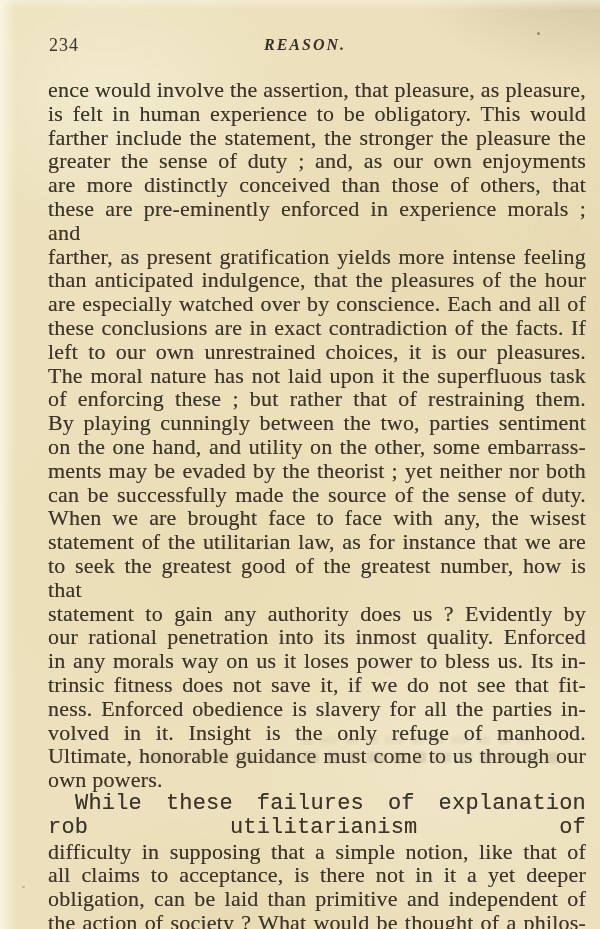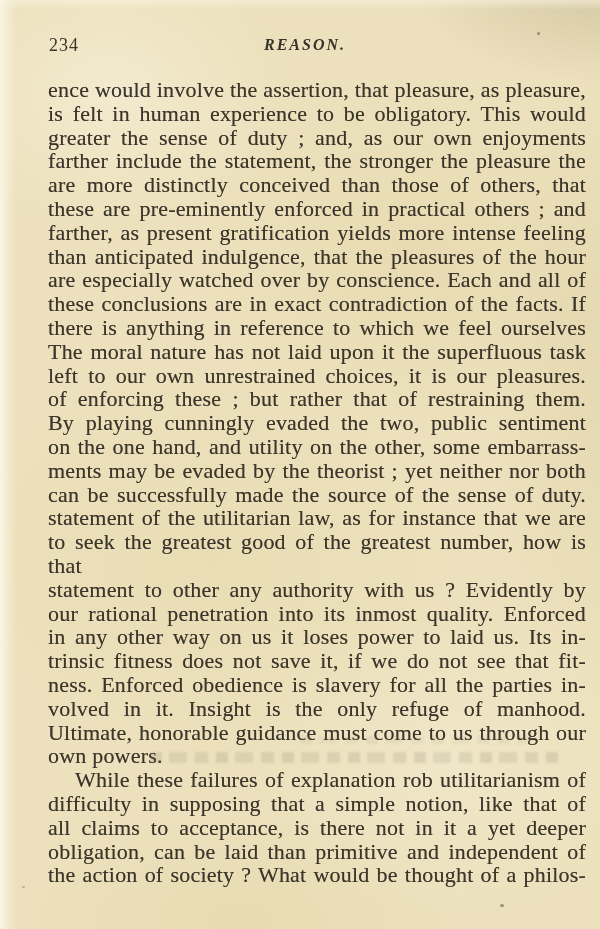--- a/index.html
+++ b/index.html
@@ -35,21 +35,21 @@
     position: absolute; left: 48px; top: 78px; width: 538px;
     font-size: 22px; line-height: 23.8px; letter-spacing: 0.2px;
     text-shadow: 0 0 0.5px rgba(59,53,43,0.55);
   }
   .line {
     text-align: justify;
     text-align-last: justify;
     -moz-text-align-last: justify;
   }
   .line-last-left { text-align-last: left; -moz-text-align-last: left; }
-  .line-indent { text-indent: 27px; }
+  .line-indent { text-indent: 27px; font-family: Liberation Mono, monospace; }
   .ghost {
     position: absolute; pointer-events: none;
     background: repeating-linear-gradient(90deg,
       rgba(125,112,88,.38) 0 12px, rgba(125,112,88,0) 12px 19px,
       rgba(125,112,88,.30) 19px 37px, rgba(125,112,88,0) 37px 45px,
       rgba(125,112,88,.34) 45px 58px, rgba(125,112,88,0) 58px 66px);
     filter: blur(1.3px); opacity: .45; border-radius: 2px;
   }
   .ghost-1 { left: 150px; top: 752px; width: 408px; height: 11px; }
   .ghost-2 { left: 300px; top: 736px; width: 230px; height: 8px; opacity: .22; }
@@ -66,41 +66,41 @@
 <body>
 
 <div class="page">
   <div class="page-number">234</div>
   <div class="running-head">REASON.</div>
 
   <div class="text-block">
     <div>
         <div class="line">ence would involve the assertion, that pleasure, as pleasure,</div>
         <div class="line">is felt in human experience to be obligatory. This would</div>
+        <div class="line">farther include the statement, the stronger the pleasure the</div>
         <div class="line">greater the sense of duty ; and, as our own enjoyments</div>
-        <div class="line">farther include the statement, the stronger the pleasure the</div>
         <div class="line">are more distinctly conceived than those of others, that</div>
-        <div class="line">these are pre-eminently enforced in practical others ; and</div>
+        <div class="line">these are pre-eminently enforced in experience morals ; and</div>
         <div class="line">farther, as present gratification yields more intense feeling</div>
         <div class="line">than anticipated indulgence, that the pleasures of the hour</div>
         <div class="line">are especially watched over by conscience. Each and all of</div>
         <div class="line">these conclusions are in exact contradiction of the facts. If</div>
-        <div class="line">there is anything in reference to which we feel ourselves</div>
+        <div class="line">left to our own unrestrained choices, it is our pleasures.</div>
         <div class="line">The moral nature has not laid upon it the superfluous task</div>
-        <div class="line">left to our own unrestrained choices, it is our pleasures.</div>
         <div class="line">of enforcing these ; but rather that of restraining them.</div>
-        <div class="line">By playing cunningly evaded the two, public sentiment</div>
+        <div class="line">By playing cunningly between the two, parties sentiment</div>
         <div class="line">on the one hand, and utility on the other, some embarrass-</div>
         <div class="line">ments may be evaded by the theorist ; yet neither nor both</div>
         <div class="line">can be successfully made the source of the sense of duty.</div>
+        <div class="line">When we are brought face to face with any, the wisest</div>
         <div class="line">statement of the utilitarian law, as for instance that we are</div>
         <div class="line">to seek the greatest good of the greatest number, how is that</div>
-        <div class="line">statement to other any authority with us ? Evidently by</div>
+        <div class="line">statement to gain any authority does us ? Evidently by</div>
         <div class="line">our rational penetration into its inmost quality. Enforced</div>
-        <div class="line">in any other way on us it loses power to laid us. Its in-</div>
+        <div class="line">in any morals way on us it loses power to bless us. Its in-</div>
         <div class="line">trinsic fitness does not save it, if we do not see that fit-</div>
         <div class="line">ness. Enforced obedience is slavery for all the parties in-</div>
         <div class="line">volved in it. Insight is the only refuge of manhood.</div>
         <div class="line">Ultimate, honorable guidance must come to us through our</div>
         <div class="line line-last-left">own powers.</div>
       </div>
     <div>
         <div class="line line-indent">While these failures of explanation rob utilitarianism of</div>
         <div class="line">difficulty in supposing that a simple notion, like that of</div>
         <div class="line">all claims to acceptance, is there not in it a yet deeper</div>

